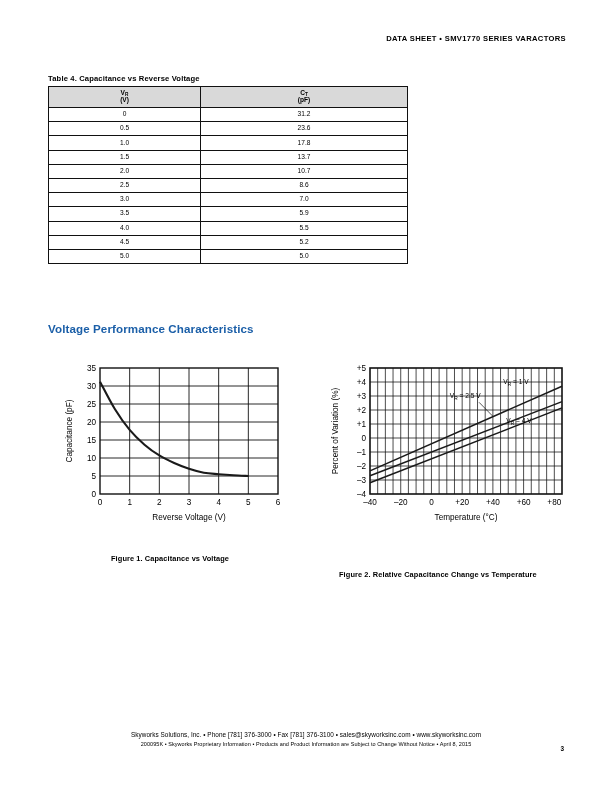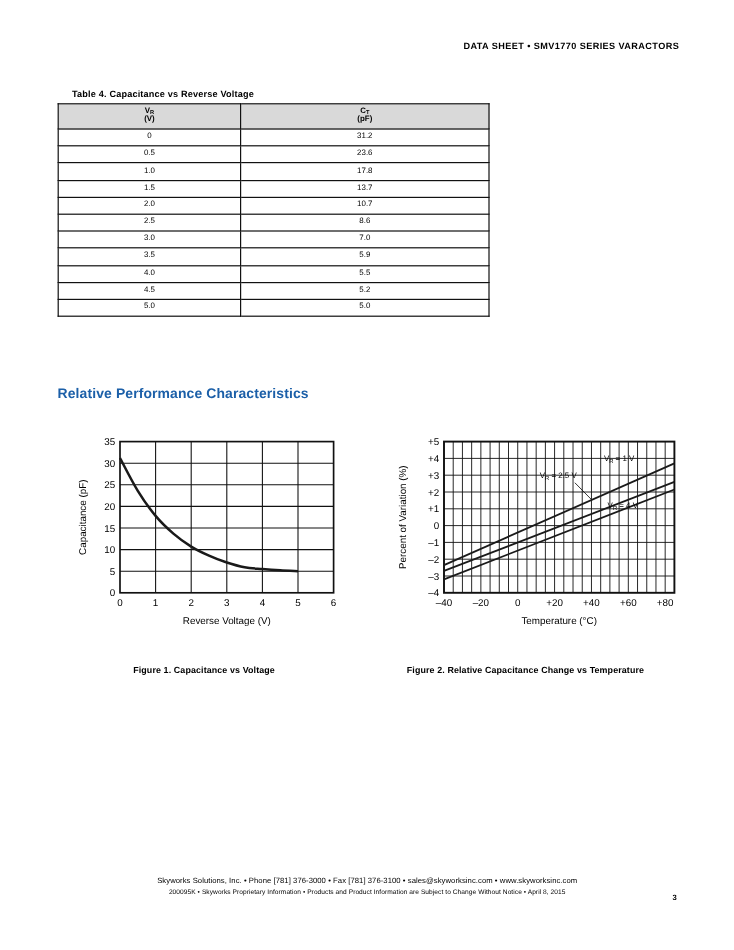--- a/index.html
+++ b/index.html
@@ -15,21 +15,21 @@
 
   
   .doc-header{
     position:absolute;top:34px;right:46px;
     font-size:7.6px;font-weight:bold;letter-spacing:.35px;
     text-align:left;white-space:nowrap;
   }
 
   
   .table-title{
-    position:absolute;left:60px;top:74px;
+    position:absolute;left:48px;top:74px;
     font-size:7.6px;font-weight:bold;letter-spacing:.15px;
   }
   table.cap-table{
     position:absolute;left:48px;top:86px;
     width:360px;border-collapse:collapse;
     font-size:6.6px;
   }
   table.cap-table th,table.cap-table td{
     border:0.8px solid #111;
     text-align:center;
@@ -56,21 +56,21 @@
   
   .fig{position:absolute;}
   #fig1{left:60px;top:356px;width:230px;height:175px;}
   #fig2{left:326px;top:356px;width:250px;height:175px;}
   .fig svg{display:block;}
   .caption{
     position:absolute;font-size:7.4px;font-weight:bold;
     letter-spacing:.1px;white-space:nowrap;
   }
   #cap1{left:111px;top:554px;}
-  #cap2{left:339px;top:554px;}
+  #cap2{left:339px;top:570px;}
 
   
   .footer{
     position:absolute;left:0;right:0;top:731px;text-align:center;
   }
   .footer .f1{font-size:6.4px;letter-spacing:.05px;}
   .footer .f2{font-size:5.5px;letter-spacing:.05px;margin-top:3px;}
   .page-num{
     position:absolute;right:48px;top:745px;
     font-size:6.4px;font-weight:bold;
@@ -140,21 +140,21 @@
           <td>4.5</td>
           <td>5.2</td>
         </tr>
         <tr>
           <td>5.0</td>
           <td>5.0</td>
         </tr>
       </tbody>
   </table>
 
-  <div class="section-heading">Relative Performance Characteristics</div>
+  <div class="section-heading">Voltage Performance Characteristics</div>
 
   <div class="fig" id="fig1">
     <svg width="230" height="175" viewBox="0 0 230 175">
       <g id="f1-grid">
           <rect x="40" y="12" width="178" height="126" fill="#fff" stroke="#111" stroke-width="1.4"></rect>
           <line x1="69.66666666666666" y1="12" x2="69.66666666666666" y2="138" stroke="#111" stroke-width="0.9"></line>
           <line x1="99.33333333333333" y1="12" x2="99.33333333333333" y2="138" stroke="#111" stroke-width="0.9"></line>
           <line x1="129" y1="12" x2="129" y2="138" stroke="#111" stroke-width="0.9"></line>
           <line x1="158.66666666666666" y1="12" x2="158.66666666666666" y2="138" stroke="#111" stroke-width="0.9"></line>
           <line x1="188.33333333333334" y1="12" x2="188.33333333333334" y2="138" stroke="#111" stroke-width="0.9"></line>

